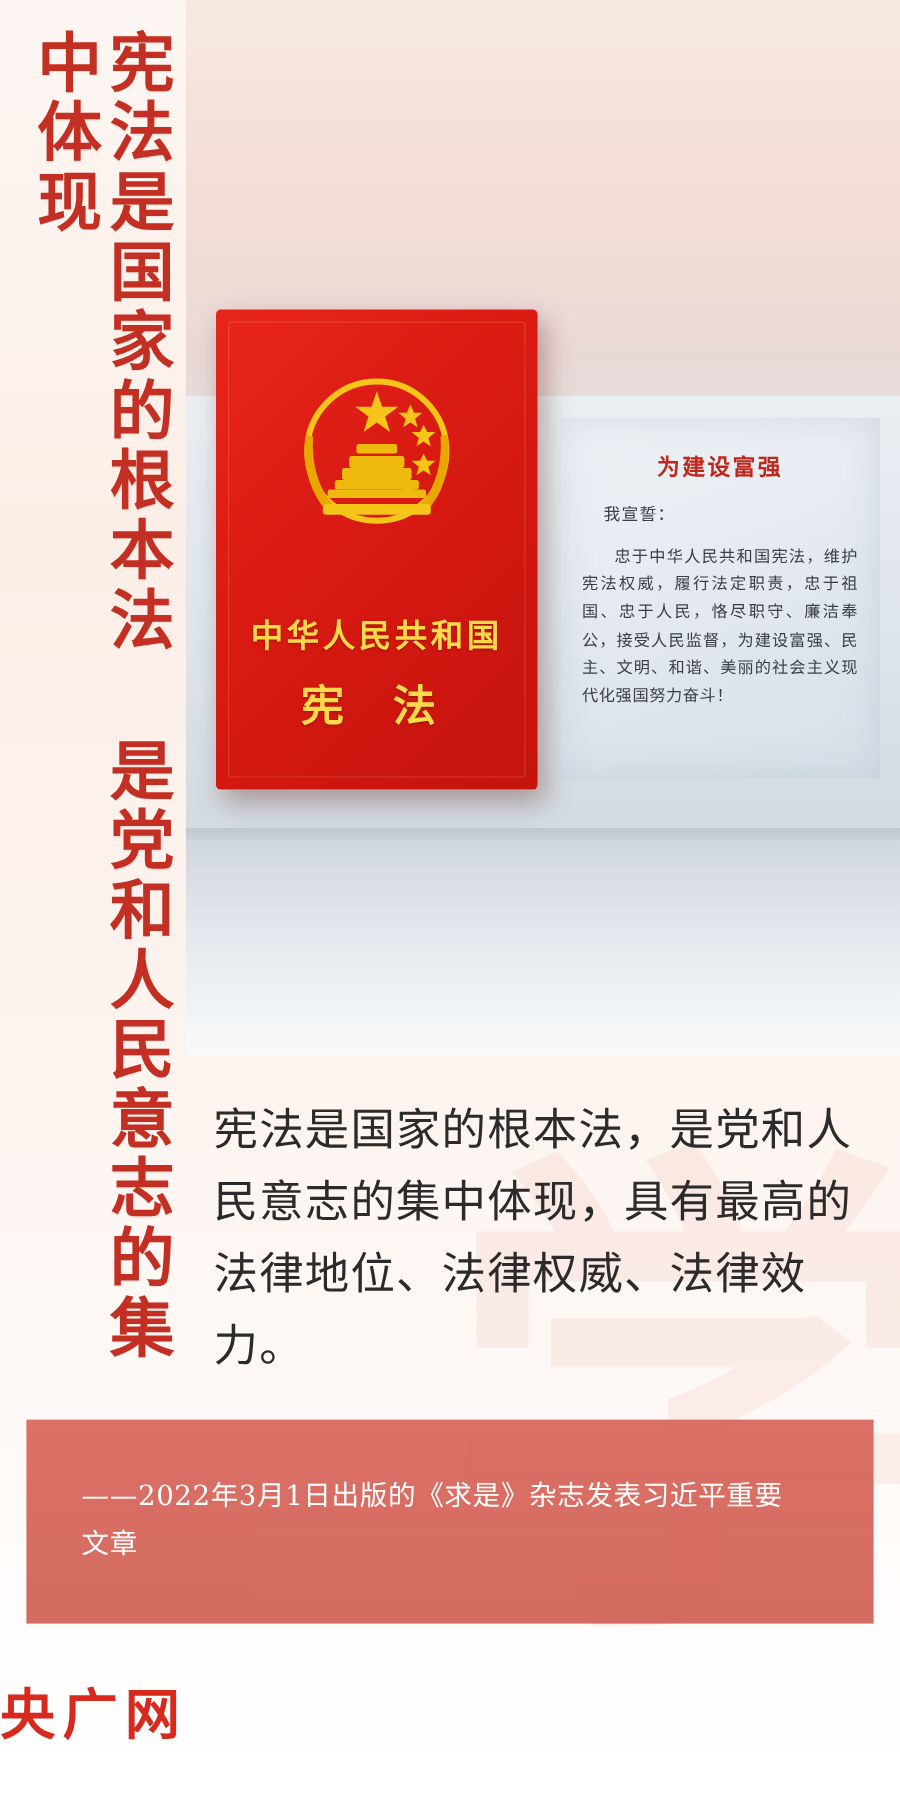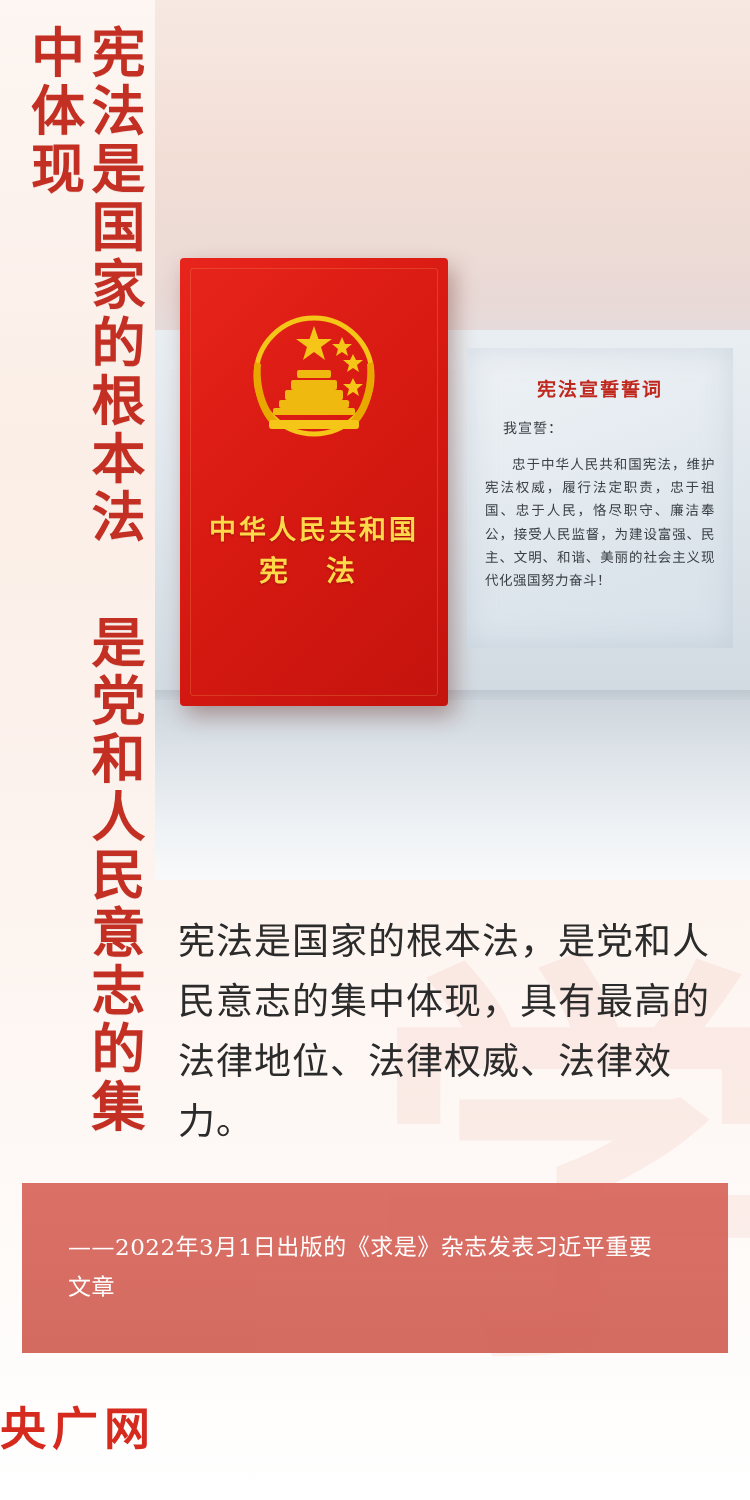--- a/index.html
+++ b/index.html
@@ -121,21 +121,21 @@
   }
   .wall-shadow{
     position:absolute;left:0;top:690px;width:595px;height:18px;
     background:linear-gradient(180deg,rgba(120,130,140,0.22),rgba(120,130,140,0));
   }
 
   
   .book{
     position:absolute;
     left:25px;top:258px;
-    width:268px;height:448px;
+    width:268px;height:400px;
     background:linear-gradient(135deg,#e8251c 0%,#d81a12 45%,#c4130d 100%);
     border-radius:4px;
     box-shadow:6px 10px 22px rgba(90,20,10,0.35);
   }
   .book-inner{
     position:absolute;inset:10px;
     border:1px solid rgba(255,220,120,0.18);
     border-radius:3px;
   }
   .emblem{
@@ -144,21 +144,21 @@
     width:150px;height:150px;
   }
   .book-title{
     position:absolute;left:0;right:0;top:250px;
     text-align:center;
     color:#ffd94a;
     font-family:"DejaVu Serif","Liberation Serif",serif;
     font-weight:700;
   }
   .book-title .l1{font-size:27px;letter-spacing:3px;text-shadow:0 1px 2px rgba(120,10,0,.6);}
-  .book-title .l2{font-size:29px;letter-spacing:14px;text-shadow:0 1px 2px rgba(120,10,0,.6);}
+  .book-title .l2{font-size:36px;letter-spacing:14px;margin-top:12px;text-shadow:0 1px 2px rgba(120,10,0,.6);}
 
   
   .plaque{
     position:absolute;
     left:312px;top:348px;
     width:266px;height:300px;
     background:linear-gradient(160deg,#eef2f6 0%,#e6ecf1 35%,#dde5ec 70%,#d7e0e8 100%);
     box-shadow:inset 0 0 30px rgba(160,175,190,0.35);
   }
   .plaque-title{
@@ -311,21 +311,21 @@
         </g>
         <rect x="30" y="116" width="90" height="9" rx="3" fill="#f5c518"></rect>
       </svg>
       <div class="book-title">
         <div class="l1">中华人民共和国</div>
         <div class="l2">宪 法</div>
       </div>
     </div>
 
     <div class="plaque">
-      <div class="plaque-title">宪法宣誓誓词</div>
+      <div class="plaque-title">为建设富强</div>
       <div class="plaque-lead">我宣誓：</div>
       <div class="plaque-body">忠于中华人民共和国宪法，维护宪法权威，履行法定职责，忠于祖国、忠于人民，恪尽职守、廉洁奉公，接受人民监督，为建设富强、民主、文明、和谐、美丽的社会主义现代化强国努力奋斗！</div>
     </div>
   </div>
 
   <div class="quote">宪法是国家的根本法，是党和人民意志的集中体现，具有最高的法律地位、法律权威、法律效力。</div>
 
   <div class="source-box">
     <div class="source-text">——2022年3月1日出版的《求是》杂志发表习近平重要文章</div>
   </div>

